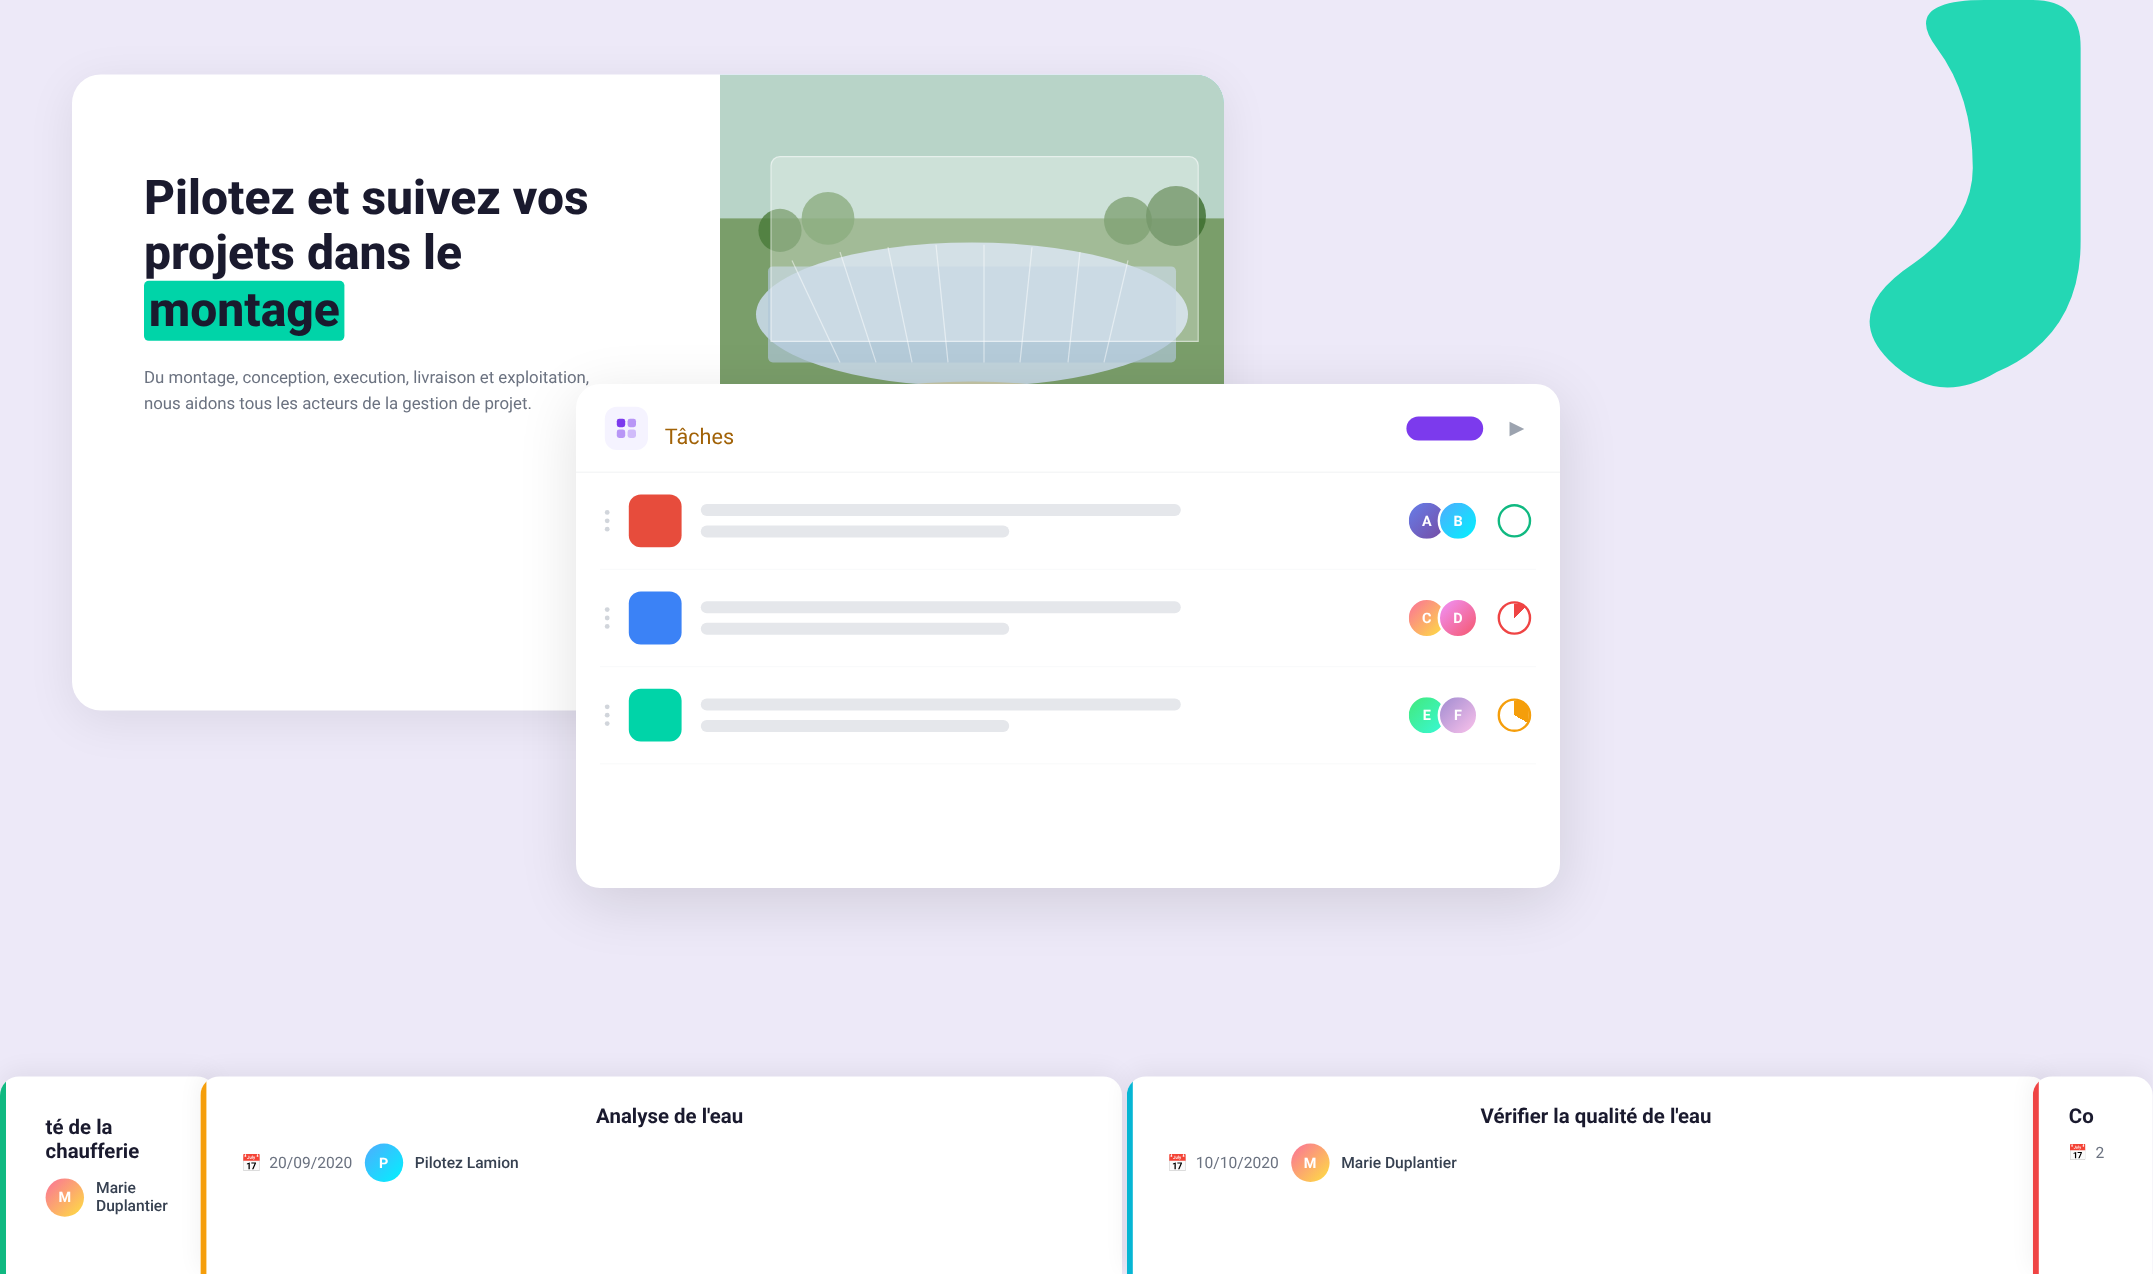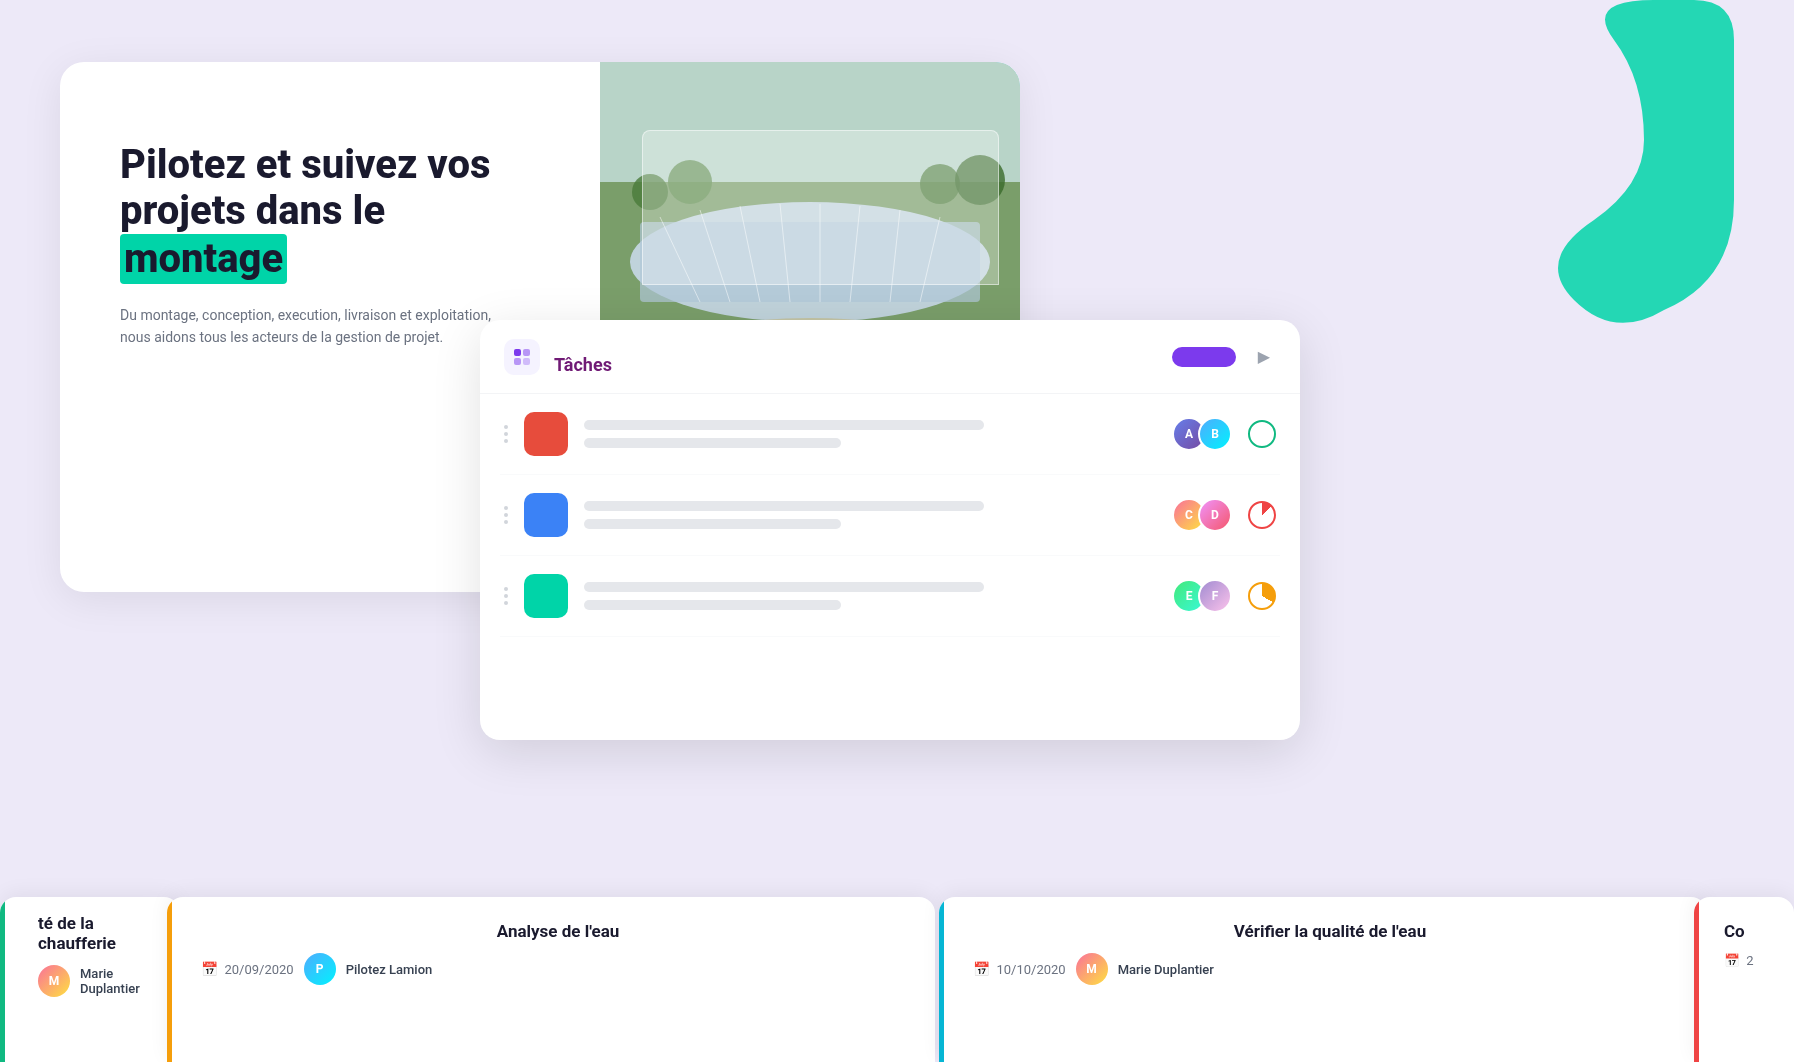--- a/index.html
+++ b/index.html
@@ -148,22 +148,22 @@
       height: 36px;
       background: #f5f3ff;
       border-radius: 10px;
       display: flex;
       align-items: center;
       justify-content: center;
     }
 
     .tasks-title-text {
       font-size: 18px;
-      font-weight: 700;
-      color: #701a75;
+      font-weight: 400;
+      color: #a16207;
       margin-top: 16px;
     }
 
     .tasks-add-btn {
       background: #7c3aed;
       color: #fff;
       border: none;
       border-radius: 50px;
       padding: 10px 32px;
       font-size: 14px;
@@ -329,21 +329,21 @@
     
     .partial-card-left {
       position: absolute;
       bottom: 0;
       left: 0;
       width: 180px;
       height: 165px;
       background: #fff;
       border-radius: 16px 16px 0 0;
       box-shadow: 0 -4px 20px rgba(0,0,0,0.06);
-      padding: 16px 24px 20px;
+      padding: 33px 24px 20px;
       z-index: 6;
       overflow: hidden;
     }
 
     .partial-card-right {
       position: absolute;
       bottom: 0;
       right: 0;
       width: 100px;
       height: 165px;

